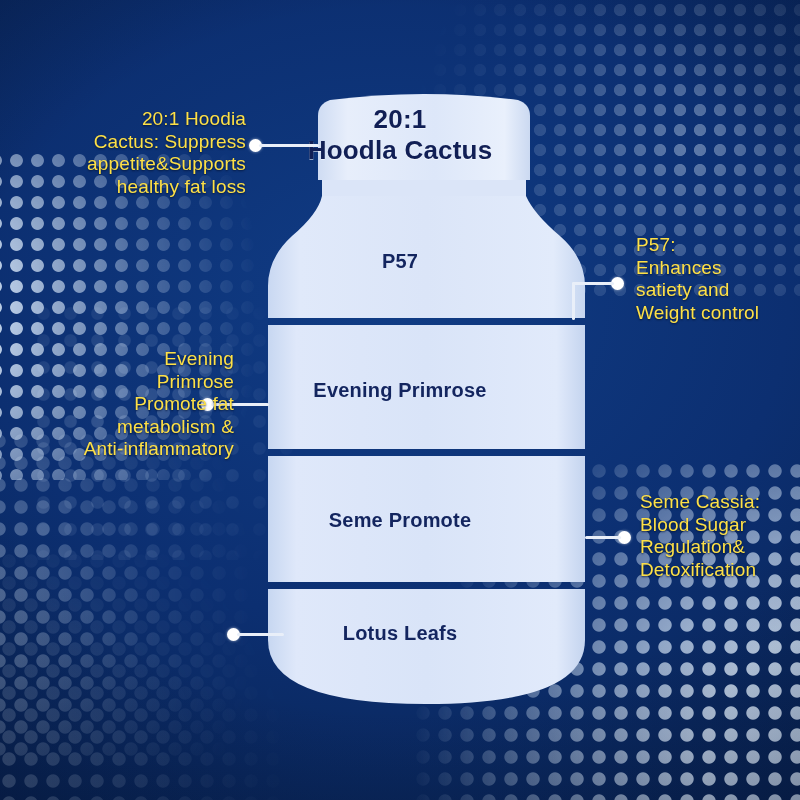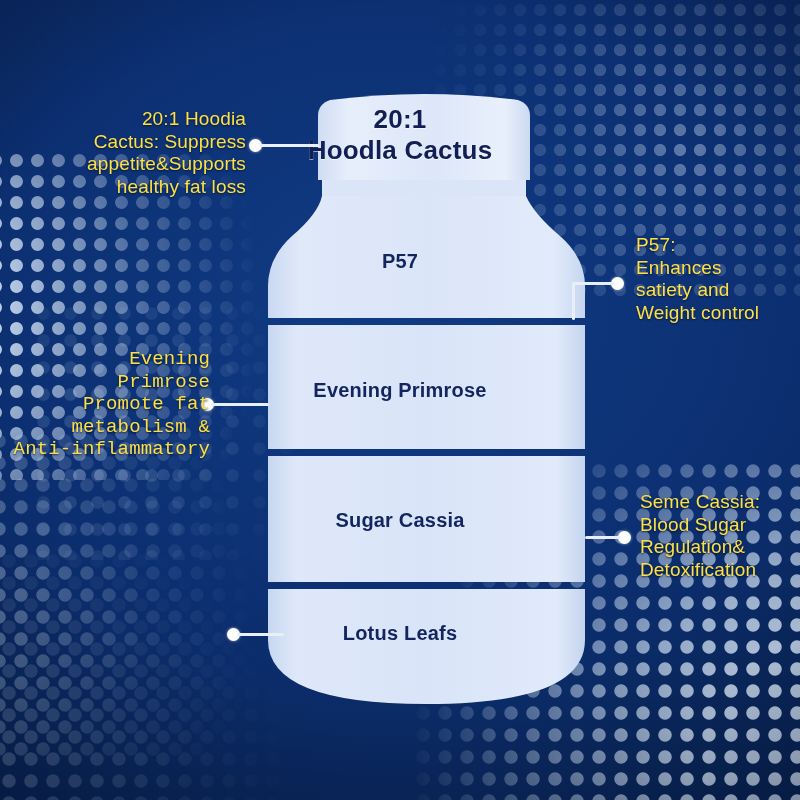--- a/index.html
+++ b/index.html
@@ -128,21 +128,21 @@
     font-size: 19px;
     line-height: 22.5px;
     letter-spacing: 0.15px;
     text-shadow: 0 1px 2px rgba(3,14,40,0.75);
     white-space: pre-line;
   }
   .callout.right-align { text-align: right; }
   .callout.left-align  { text-align: left; }
 
   #co-hoodia   { right: 554px; top: 108px; width: 210px; }
-  #co-ep       { right: 590px; top: 348px; width: 200px; font-family: Liberation Mono, monospace; }
+  #co-ep       { right: 566px; top: 348px; width: 200px; }
   #co-lotus    { right: 566px; top: 580px; width: 195px; }
   #co-p57      { left: 636px; top: 234px; width: 170px; }
   #co-cassia   { left: 640px; top: 491px; width: 170px; }
 
   .dot {
     position: absolute;
     width: 13px; height: 13px;
     border-radius: 50%;
     background: #ffffff;
     box-shadow: 0 0 3px rgba(255,255,255,0.6);
@@ -212,21 +212,21 @@
     <path d="M268,589 L585,589 L585,640 Q585,704 426,704 Q268,704 268,640 Z" fill="url(#bandGrad)"></path>
   </svg>
 
   <div id="cap-text" class="bottle-label-text">
     <span class="l1">20:1</span>
     <span class="l2">Hoodla Cactus</span>
   </div>
 
   <div id="txt-p57" class="bottle-label-text band-text">P57</div>
   <div id="txt-ep" class="bottle-label-text band-text">Evening Primrose</div>
-  <div id="txt-sc" class="bottle-label-text band-text">Sugar Cassia</div>
+  <div id="txt-sc" class="bottle-label-text band-text">Seme Promote</div>
   <div id="txt-ll" class="bottle-label-text band-text">Lotus Leafs</div>
 
   <div class="dot" style="left:249px; top:139px;"></div>
   <div class="lead" style="left:259px; top:144px; width:60px;"></div>
 
   <div class="dot" style="left:201px; top:398px;"></div>
   <div class="lead" style="left:211px; top:403px; width:58px;"></div>
 
   <div class="dot" style="left:227px; top:628px;"></div>
   <div class="lead" style="left:237px; top:633px; width:47px;"></div>

